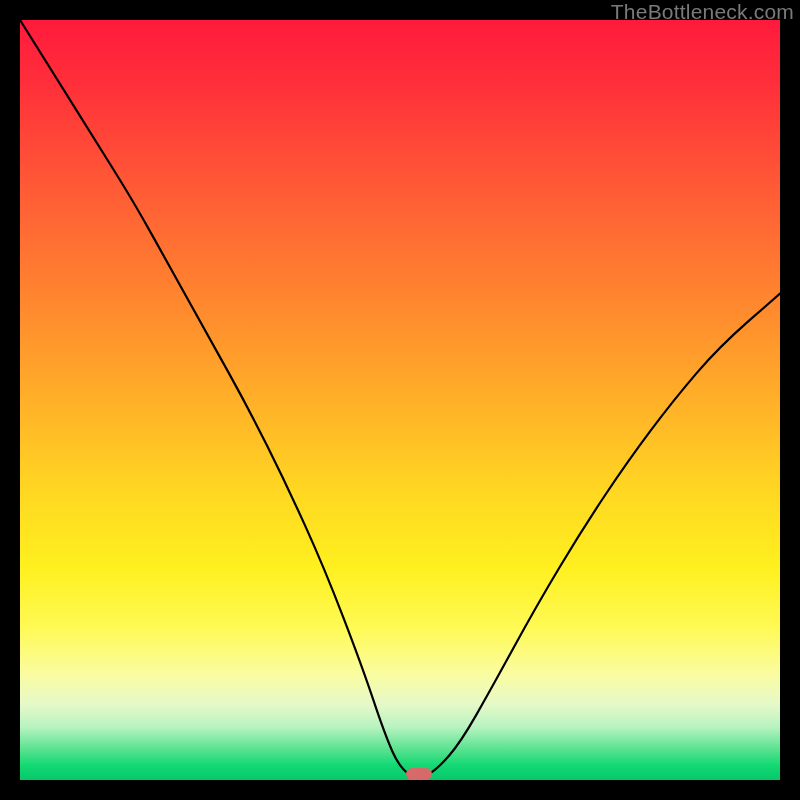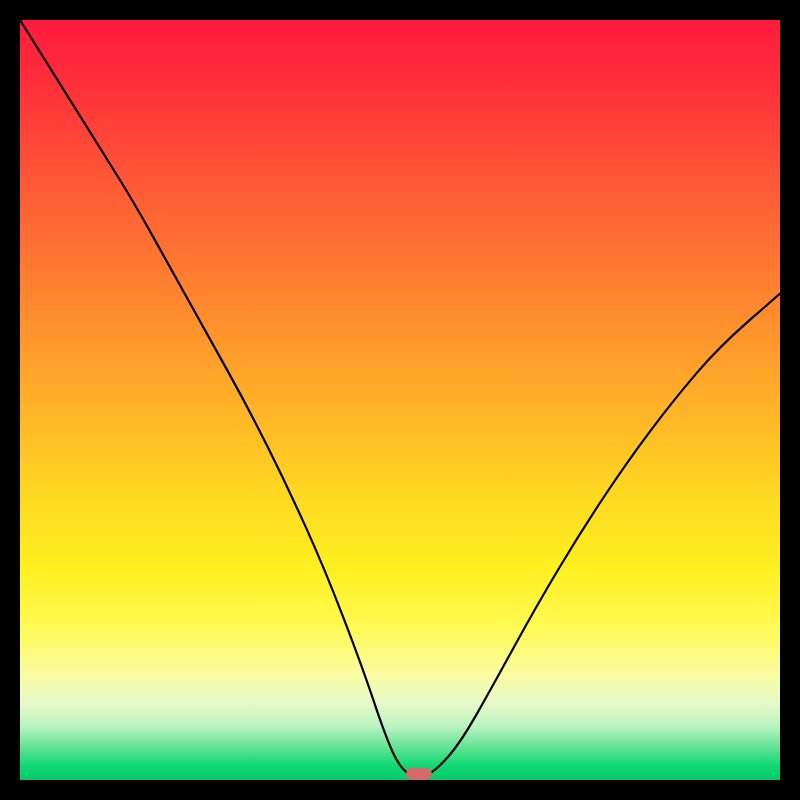--- a/index.html
+++ b/index.html
@@ -72,13 +72,14 @@
 
 <div class="frame">
   <div class="plot"></div>
 
   <svg class="curve" viewBox="0 0 760 760" preserveAspectRatio="none">
     <path fill="none" stroke="#000" stroke-width="2.2" stroke-linejoin="round" stroke-linecap="round" d="M 0.0 0.0 Q 38.0 60.8 57.0 91.2 Q 76.0 121.6 95.0 152.0 Q 114.0 182.4 133.0 216.6 Q 152.0 250.8 171.0 285.0 Q 190.0 319.2 209.0 353.4 Q 228.0 387.6 247.0 425.6 Q 266.0 463.6 285.0 505.4 Q 304.0 547.2 323.0 596.6 Q 342.0 646.0 353.4 680.2 Q 364.8 714.4 372.4 731.5 Q 380.0 748.6 389.5 754.3 Q 399.0 760.0 408.5 754.3 Q 418.0 748.6 429.4 735.3 Q 440.8 722.0 456.0 695.4 Q 471.2 668.8 494.0 627.0 Q 516.8 585.2 539.6 547.2 Q 562.4 509.2 585.2 475.0 Q 608.0 440.8 630.8 410.4 Q 653.6 380.0 676.4 353.4 Q 699.2 326.8 729.6 300.2 T 760.0 273.6"></path>
   </svg>
 
   <div class="marker" style="left: 406px; top: 767.92px;"></div>
 
+  <div class="watermark">TheBottleneck.com</div>
 </div>
 
 </body></html>

